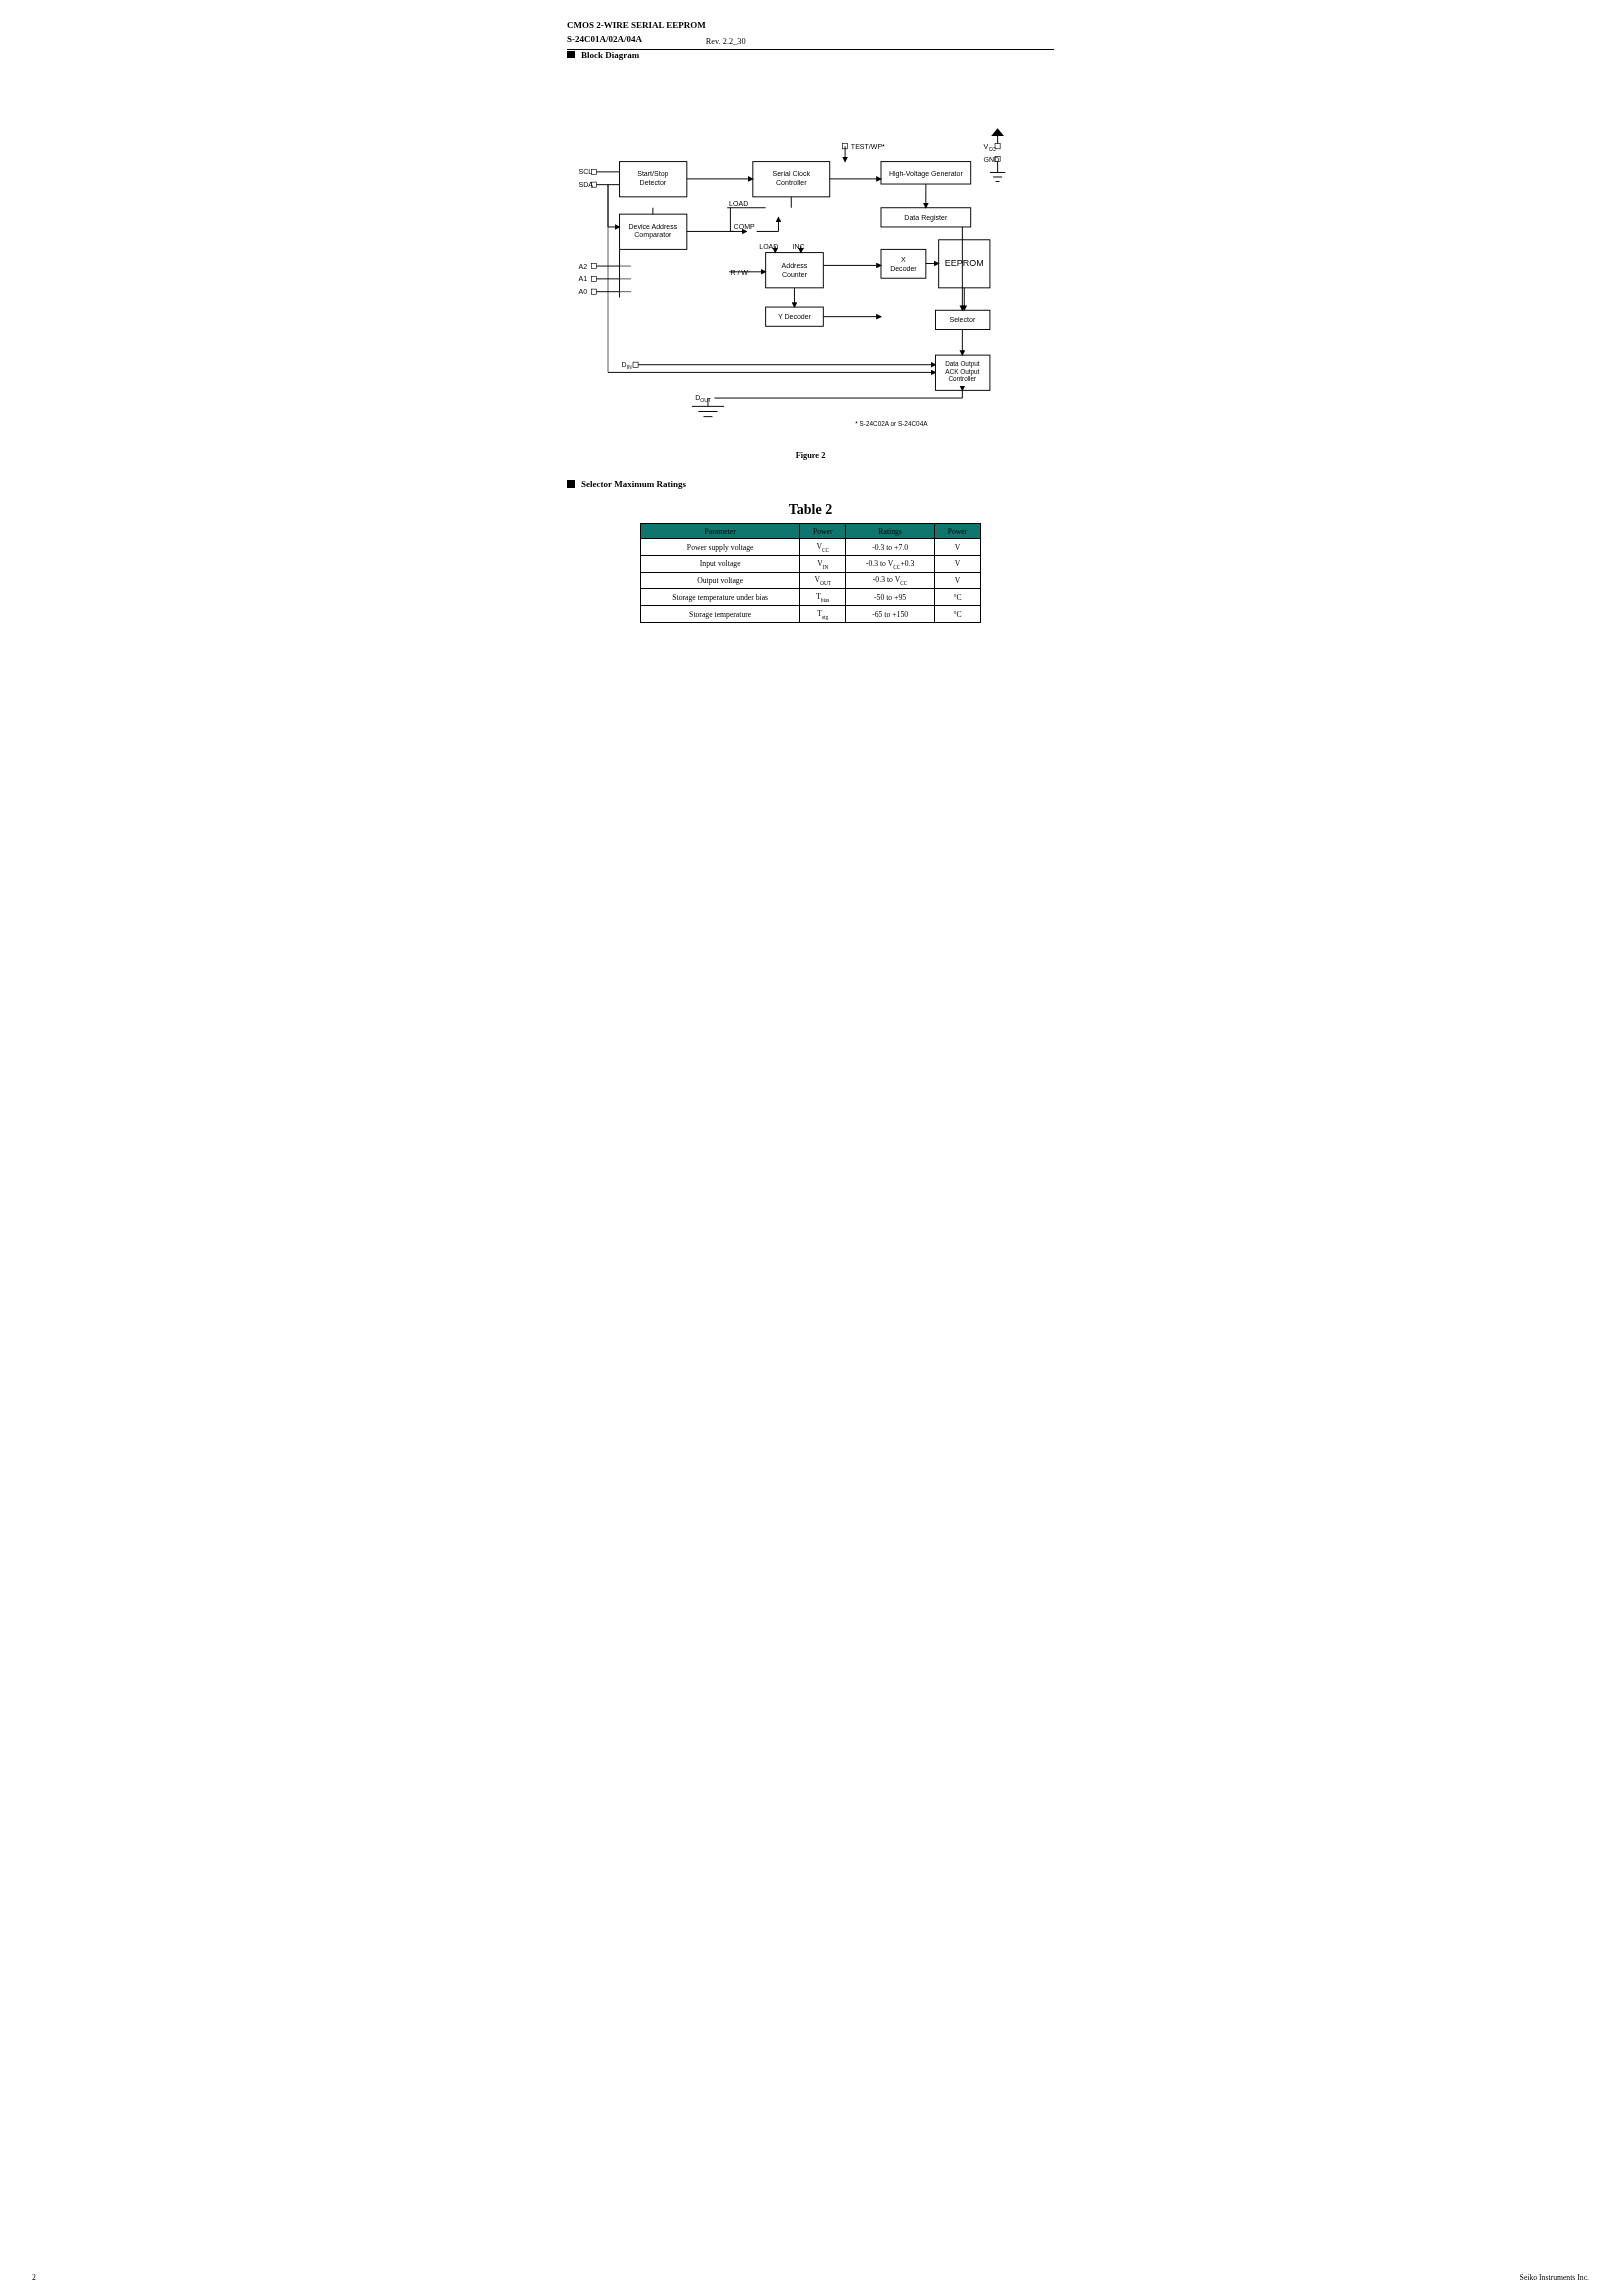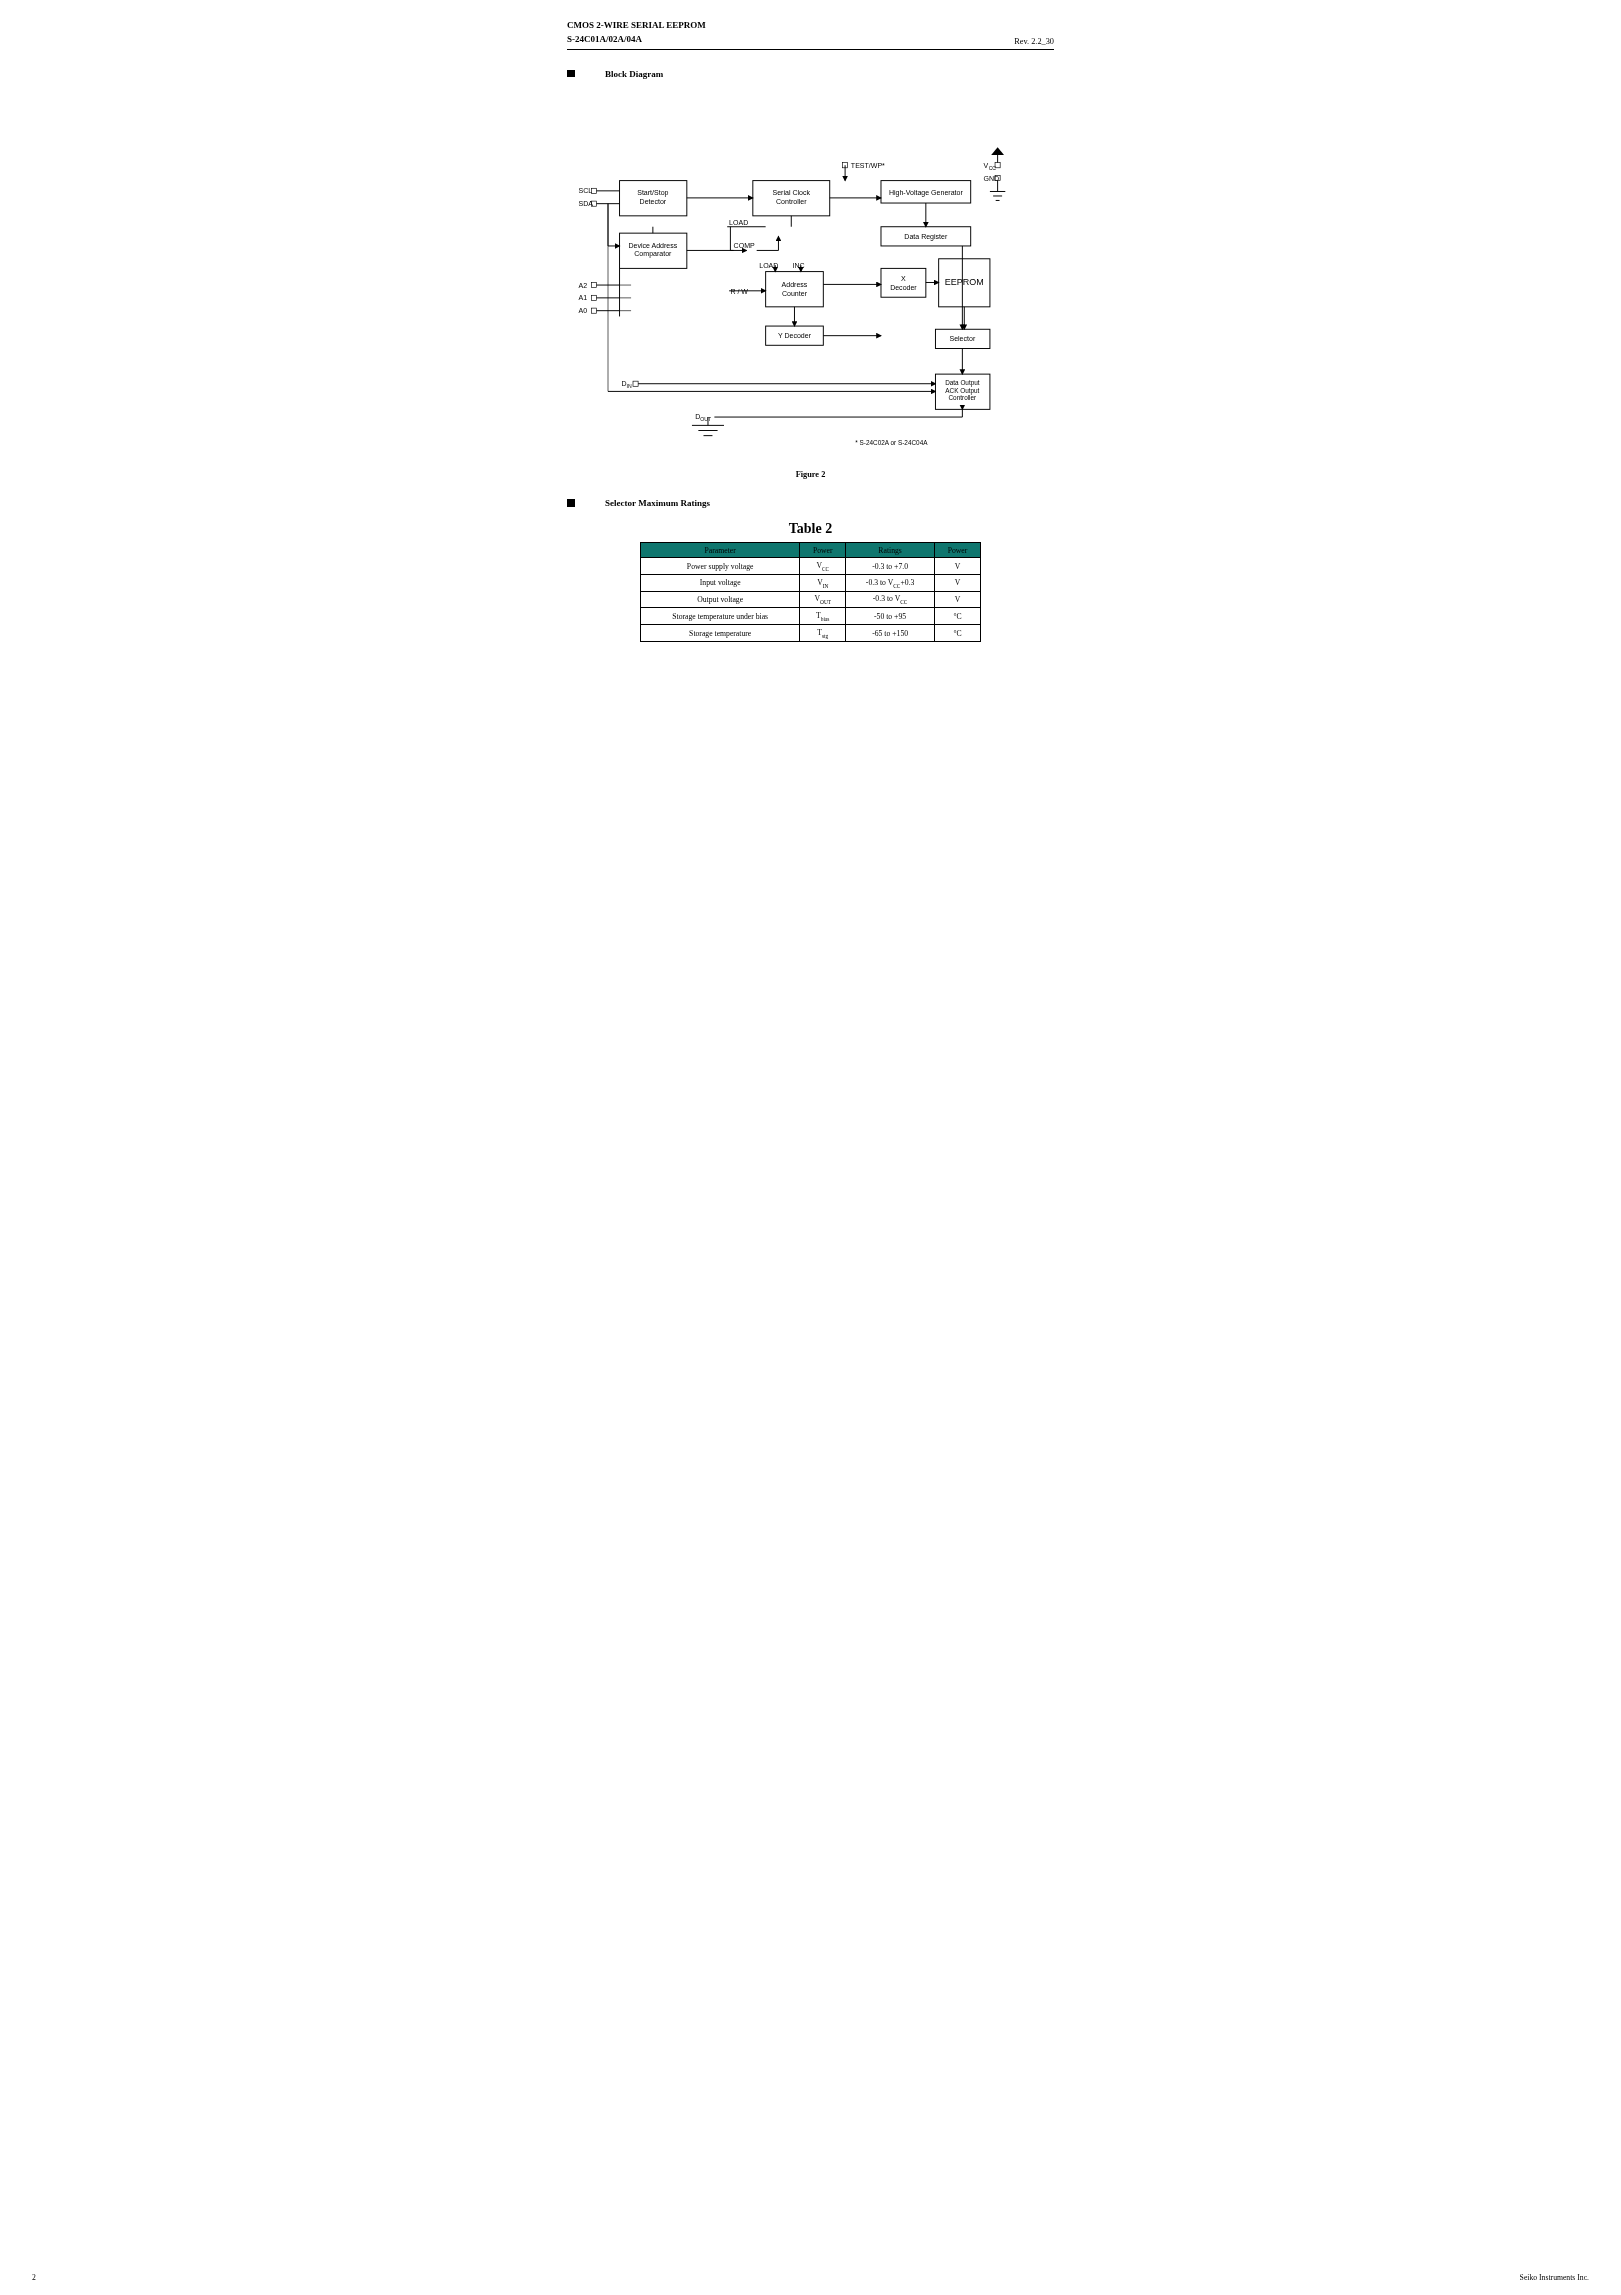--- a/index.html
+++ b/index.html
@@ -10,36 +10,33 @@
       color: #000;
       width: 551px;
       margin: 0 auto;
       padding: 19px 32px 32px 32px;
     }
 
     
     .header {
       border-bottom: 1.3px solid #000;
       padding-bottom: 2.6px;
-      margin-bottom: 19px;
       display: flex;
-      justify-content: space-between;
       align-items: flex-end;
     }
     .header-left { font-weight: bold; font-size: 9px; line-height: 1.5; }
     .header-right { font-size: 8.3px; }
 
     
     .section-title {
       display: flex;
       align-items: center;
       font-weight: bold;
       font-size: 9px;
       margin-bottom: 13px;
-      gap: 24px;
     }
     .section-title .bullet {
       display: inline-block;
       width: 7.7px;
       height: 7.7px;
       background: #000;
       margin-right: 6.4px;
       flex-shrink: 0;
     }
 

